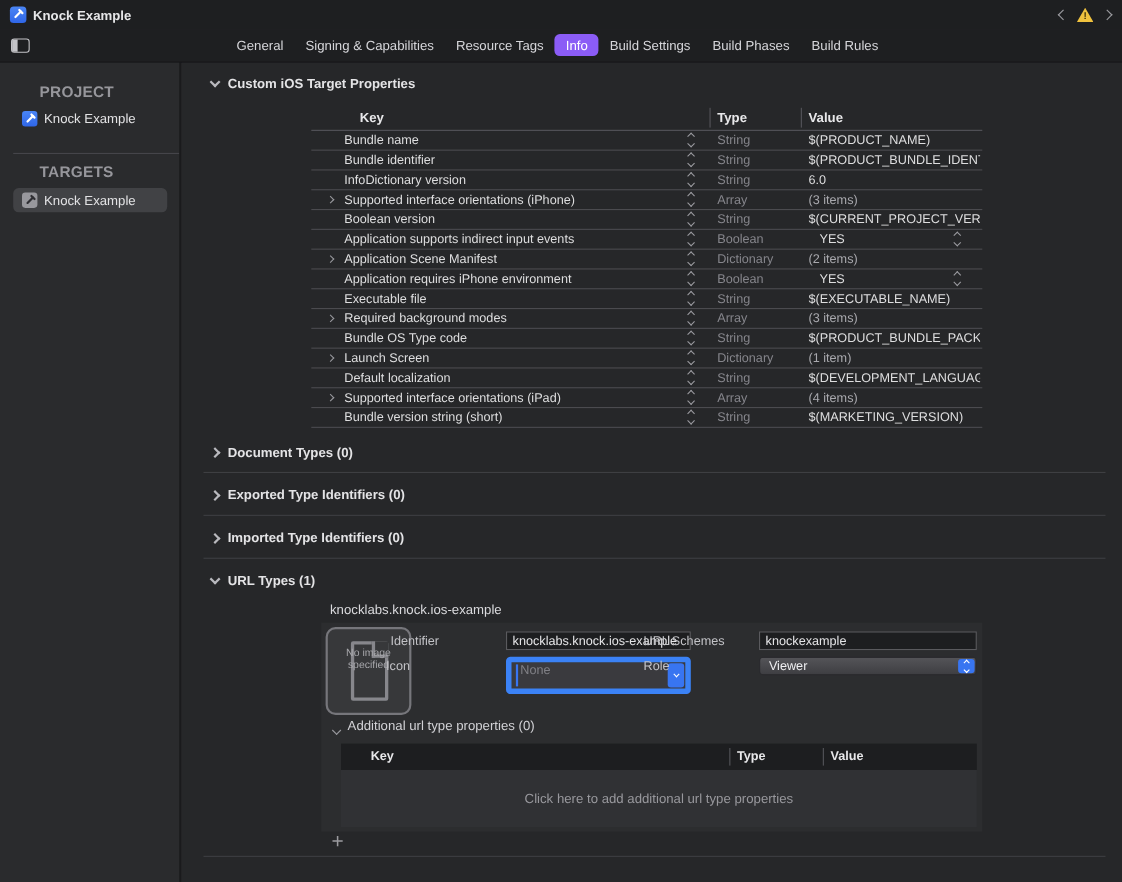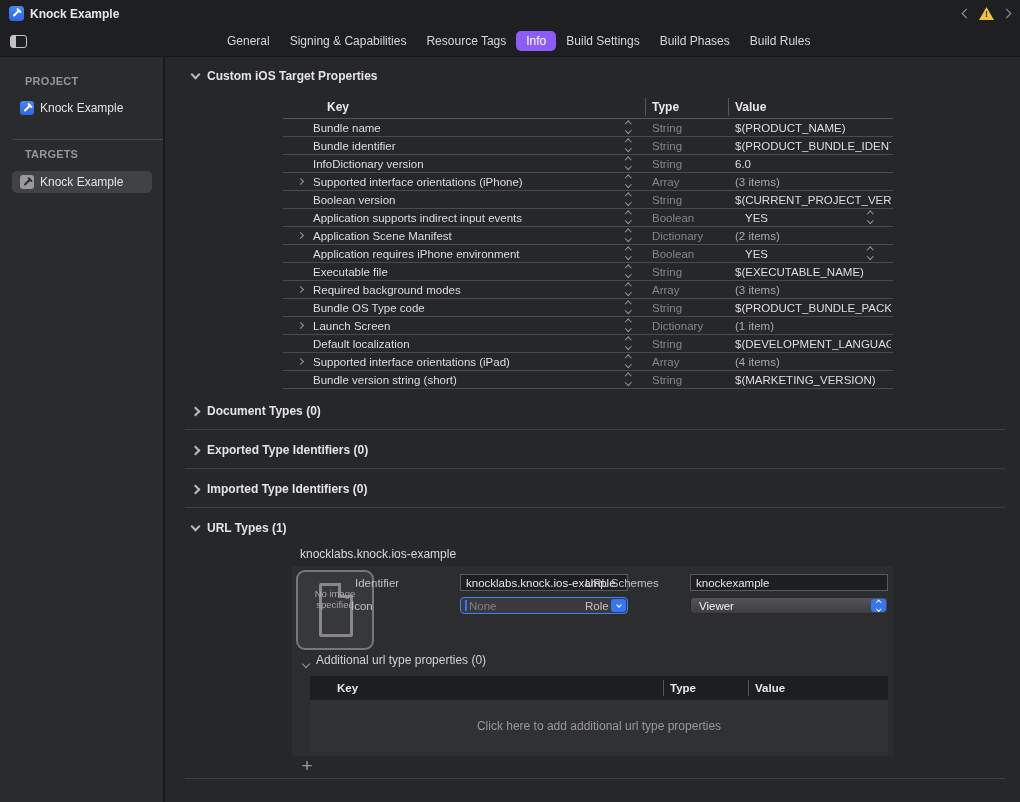--- a/index.html
+++ b/index.html
@@ -22,28 +22,28 @@
   .warn { width:15px; height:13px; background:#f0c23e; clip-path:polygon(50% 0,100% 100%,0 100%);
     position:relative; display:flex; align-items:flex-end; justify-content:center; }
   .warn span { color:#403208; font-size:9px; font-weight:700; line-height:11px; }
 
   .tabbar { position:absolute; left:0; top:27px; width:1020px; height:30px; background:#1e1f21;
     border-bottom:1px solid #151517; }
   .panel-icon { position:absolute; left:10px; top:8px; width:17px; height:13px;
     border:1.5px solid #c3c3c7; border-radius:3px; }
   .panel-icon::before { content:""; position:absolute; left:0; top:0; bottom:0; width:4.5px;
     background:#c3c3c7; border-radius:1px 0 0 1px; }
-  .tabs { position:absolute; left:217px; top:4px; display:flex;align-items:flex-end; }
+  .tabs { position:absolute; left:205px; top:4px; display:flex;align-items:flex-end; }
   .tab { padding:3px 10px; border-radius:5px; font-size:12px; color:#d6d6da; cursor:default; }
   .tab.sel { background:#8b5cf6; color:#fff; }
 
   
   .sidebar { position:absolute; left:0; top:57px; width:163px; bottom:0; background:#2a2b2d; }
   .vdivider { position:absolute; left:163px; top:57px; width:2px; bottom:0; background:#1a1a1c; }
-  .side-label { position:absolute; left:25px; font-size:11px; font-weight:700; color:#96969b; letter-spacing:.2px; }
+  .side-label { position:absolute; left:36px; font-size:14px; font-weight:700; color:#96969b; letter-spacing:.2px; }
   .side-row { position:absolute; left:12px; width:140px; height:22px; border-radius:5px;
     display:flex; align-items:center; gap:6px; padding-left:8px; }
   .side-row.sel { background:#414245; }
   .mini-icon { width:14px; height:14px; border-radius:3px; position:relative; flex:none; }
   .mini-icon.blue { background:linear-gradient(#4a85f5,#2f66e8); }
   .mini-icon.gray { background:#98989d; }
   .mini-icon.gray .hammer { background:#2f2f33; }
   .mini-icon.gray .hammer::after { background:#2f2f33; }
   .side-row span.lbl { font-size:12px; color:#e2e2e4; }
   .side-div { position:absolute; left:12px; right:0; height:1px; background:#45454a; }
@@ -90,21 +90,21 @@
     border:2px solid #76767b; border-radius:9px; }
   .docpage { position:absolute; left:21px; top:11px; width:34px; height:54px;
     border:3px solid #87878c; border-radius:2px; }
   .docpage::before { content:""; position:absolute; right:-3px; top:-3px; width:12px; height:12px;
     background:#37383a; border-left:3px solid #87878c; border-bottom:3px solid #87878c; }
   .imgwell .ph-text { position:absolute; left:0; right:0; top:16px; text-align:center;
     font-size:9.5px; line-height:11px; color:#a7a7ab; }
   .frow-label { position:absolute; width:100px; text-align:left; font-size:11.5px; color:#c2c2c6; }
   .tfield { position:absolute; height:17px; background:#1d1e20; border:1px solid #5a5a5e;
     font-size:11.5px; color:#e4e4e6; padding:1.5px 5px; white-space:nowrap; overflow:hidden; }
-  .combo { position:absolute; height:17px; background:#3a3a3e; border:1px solid #3b82f6; border-radius:4px;
+  .combo { position:absolute; height:34px; background:#3a3a3e; border:5px solid #3b82f6; border-radius:4px;
     font-size:11.5px; color:#808086; padding:1.5px 5px 0 8px; }
   .combo .caret { position:absolute; left:4px; top:2px; bottom:2px; width:2px; background:#3875f1; }
   .combo-btn { position:absolute; right:1px; top:1px; bottom:1px; width:15px; background:#3875f1;
     border-radius:3px; display:flex; align-items:center; justify-content:center; }
   .combo-btn i { width:4px; height:4px; border-right:1.6px solid #fff; border-bottom:1.6px solid #fff;
     transform:rotate(45deg); margin-top:-2px; display:block; }
   .popup { position:absolute; height:17px; background:linear-gradient(#545458,#3e3e42);
     border:1px solid #2a2a2e; border-radius:4px; font-size:11.5px; color:#f0f0f2; padding:1.5px 5px 0 8px; }
   .popup-btn { position:absolute; right:1px; top:1px; bottom:1px; width:15px; background:#3875f1;
     border-radius:3px; display:flex; flex-direction:column; align-items:center; justify-content:center; }

